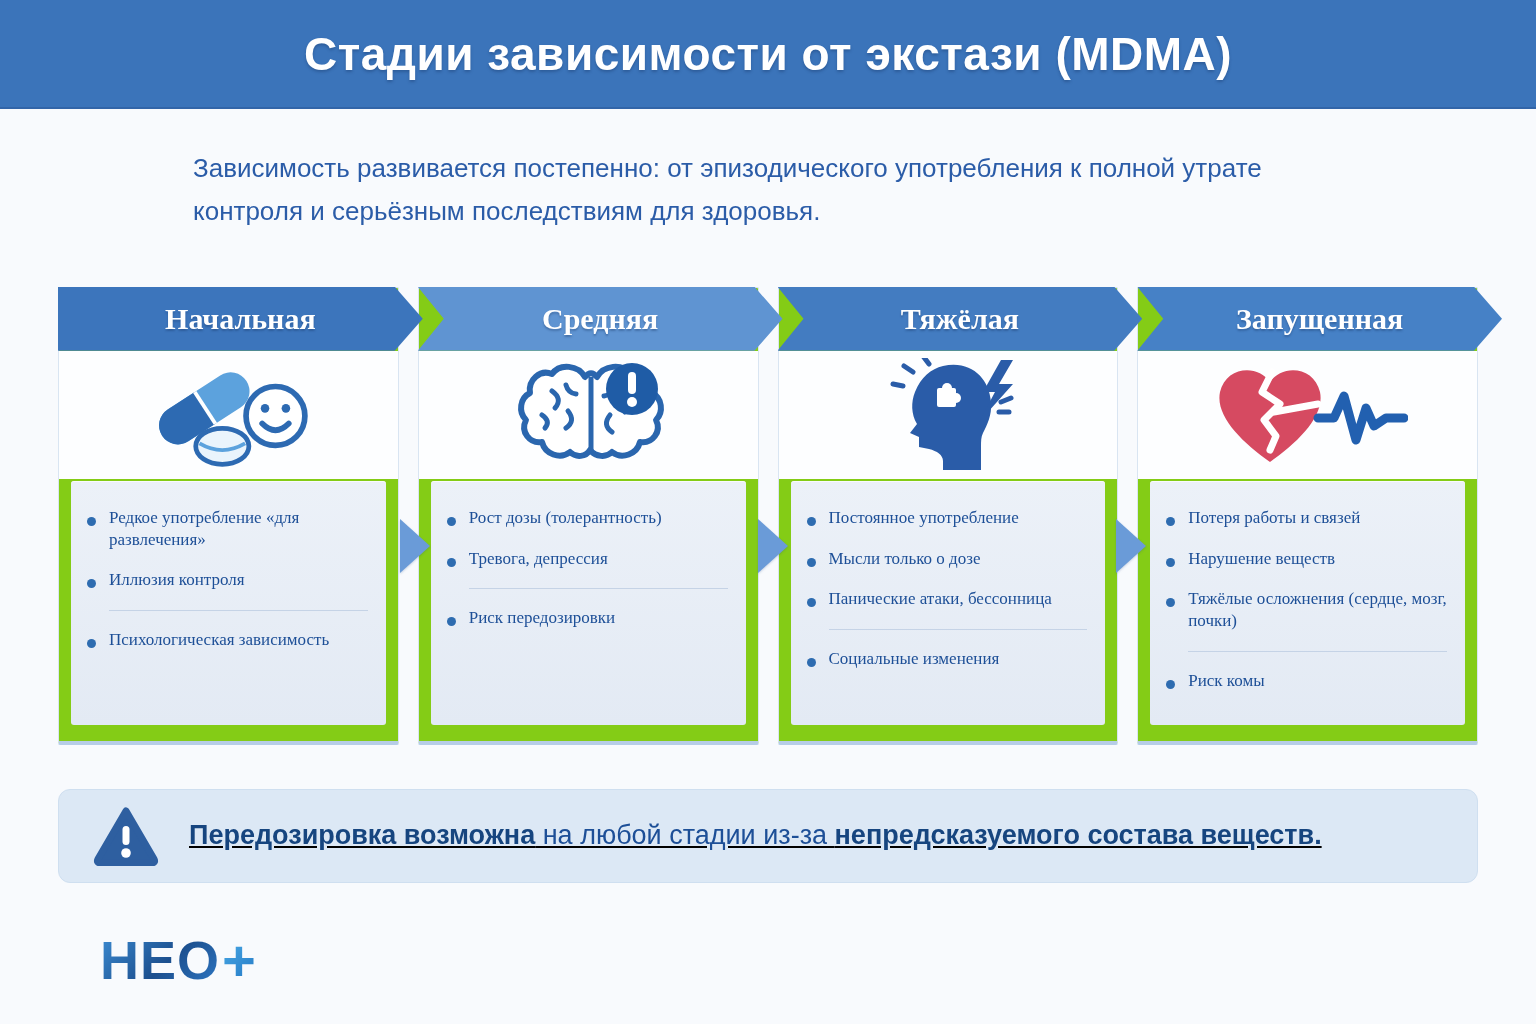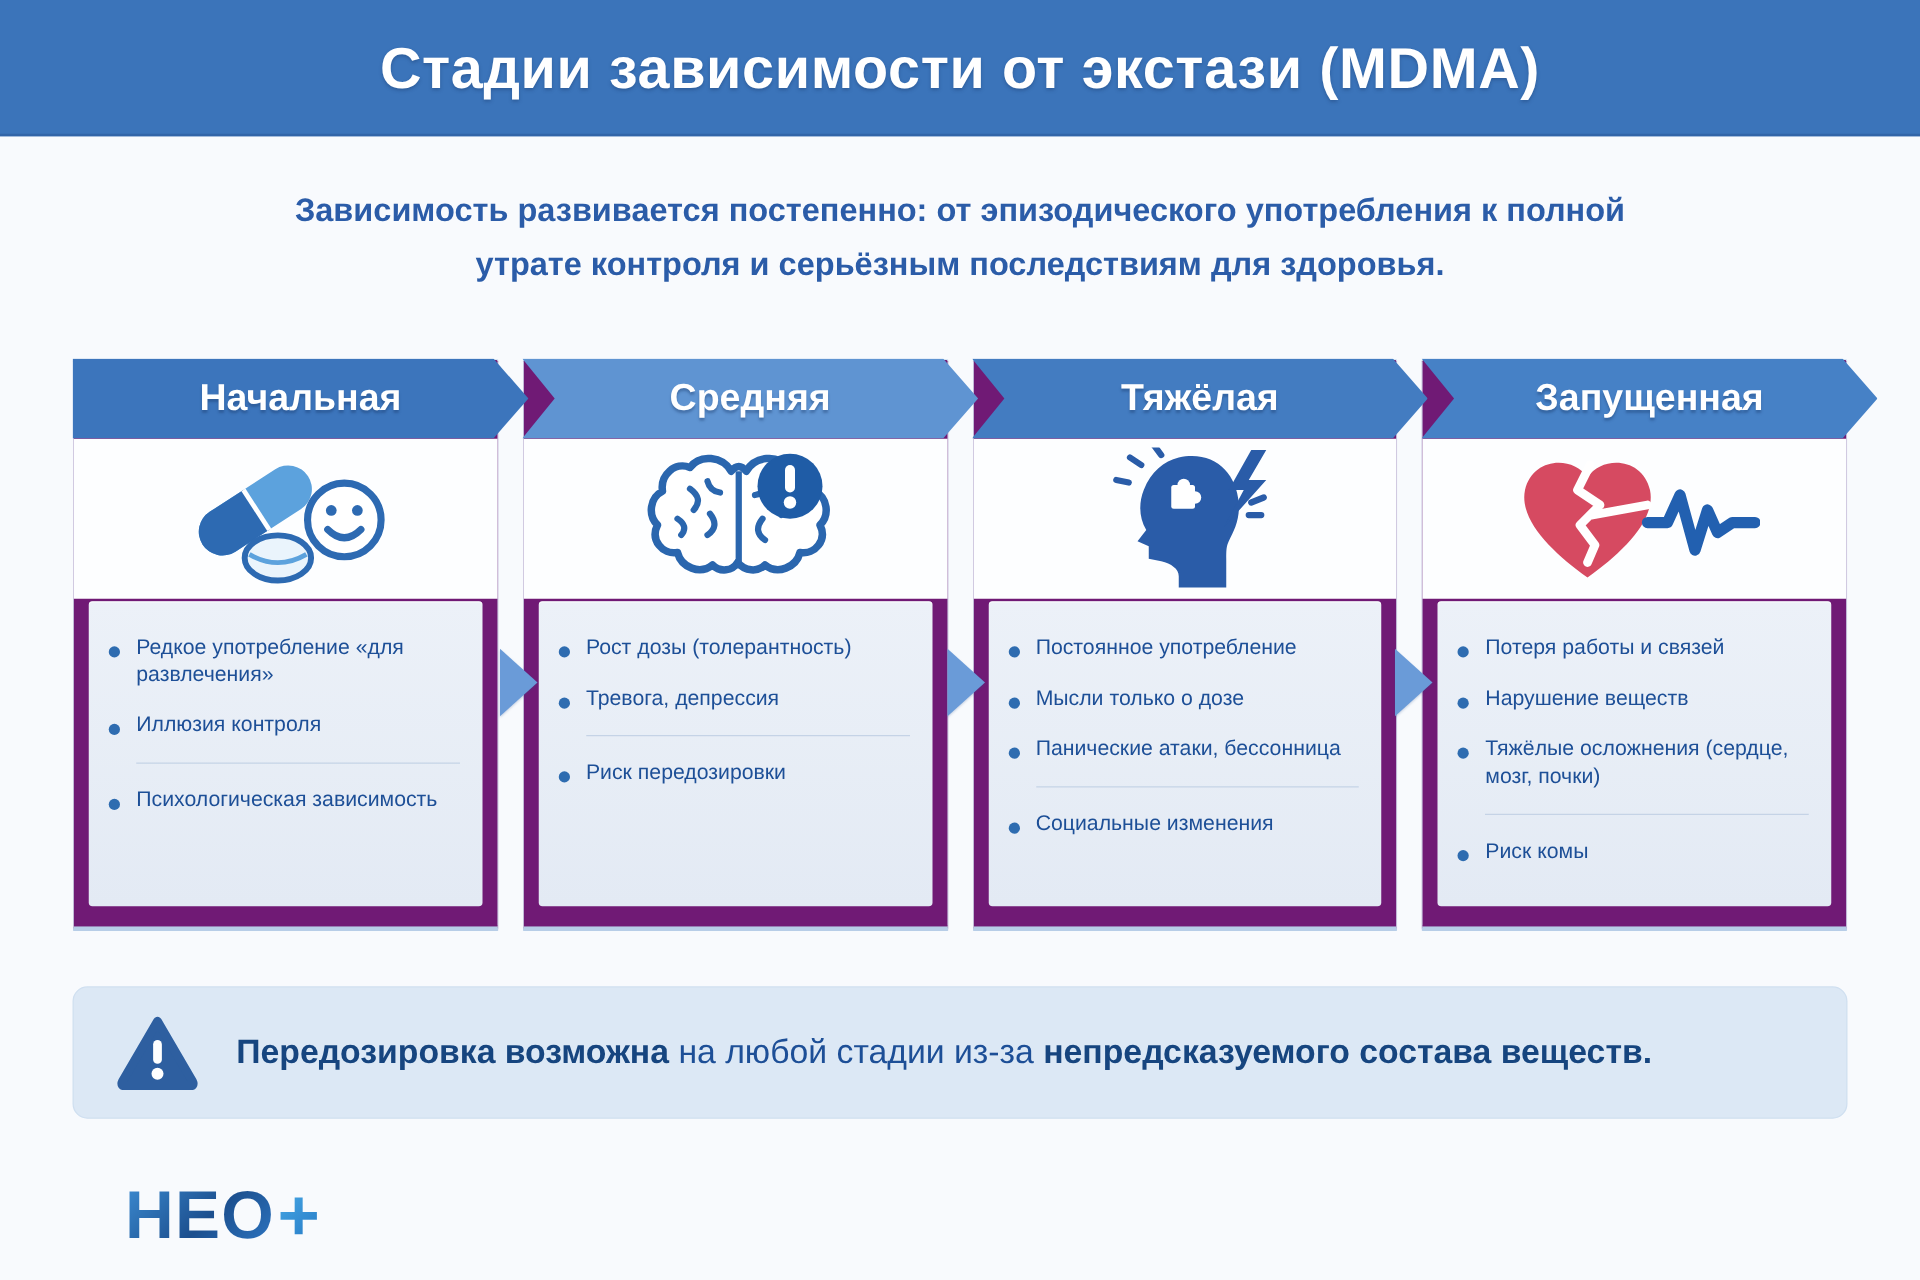--- a/index.html
+++ b/index.html
@@ -14,36 +14,37 @@
     height:109px; background:#3b74ba;
     display:flex; align-items:center; justify-content:center;
     border-bottom:2px solid #3265a8;
   }
   .top-banner h1 {
     color:#fff; font-size:46px; font-weight:bold; letter-spacing:.5px;
     text-shadow:0 2px 3px rgba(20,50,95,.35);
   }
   
   .subtitle {
-    margin:38px auto 0; max-width:1150px; text-align:center;
-    color:#2b5ca8; font-size:26px; line-height:1.65;font-weight:bold;
+    margin:38px auto 0; max-width:1150px; 
+    color:#2b5ca8; font-size:26px; line-height:1.65;
   }
   
   .stages {
     position:relative;
     margin:54px 58px 0;
     display:grid; grid-template-columns:repeat(4,1fr); gap:19px;
   }
   .stage-card {
     display:flex; flex-direction:column;
-    background:#701a75;
+    background:#84cc16;
     border:1px solid #d9e5f2;
     border-bottom:4px solid #b7cde7;
     border-radius:2px;
     overflow:visible;
+    font-family:Liberation Serif, serif;
   }
   .chev {
     height:64px; width:calc(100% + 26px);
     display:flex; align-items:center; justify-content:center;
     position:relative; z-index:2; margin:-1px 0 0 -1px;
     color:#fff; font-size:30px; font-weight:bold;
     text-shadow:0 2px 2px rgba(20,50,95,.35);
     clip-path:polygon(0 0, calc(100% - 28px) 0, 100% 50%, calc(100% - 28px) 100%, 0 100%);
   }
   .stage-card:not(:first-child) .chev {
@@ -81,23 +82,23 @@
     border-top:27px solid transparent;
     border-bottom:27px solid transparent;
     border-left:30px solid #6a9bd8;
     filter:drop-shadow(0 1px 1px rgba(40,80,140,.25));
   }
   .fa-1 { left:calc(25% - 13px); }
   .fa-2 { left:calc(50% - 10px); }
   .fa-3 { left:calc(75% - 7px); }
   
   .warning {
-    margin:44px 58px 0; height:106px;
+    margin:44px 58px 0; height:94px;
     background:#dce8f5; border:1px solid #cfdff0; border-radius:12px;
-    display:flex; align-items:center; gap:30px; padding:0 30px 0 34px;
+    display:flex; align-items:center; gap:30px; padding:0 30px 0 34px;text-decoration:underline;
   }
   .warning-text { font-size:27px; color:#1d4f97; }
   .warning-text b { color:#16457f; }
   
   .logo {
     margin:44px 0 0 100px;
     font-size:54px; font-weight:bold; letter-spacing:1px;
     display:inline-flex; align-items:center;
   }
   .logo .neo {

